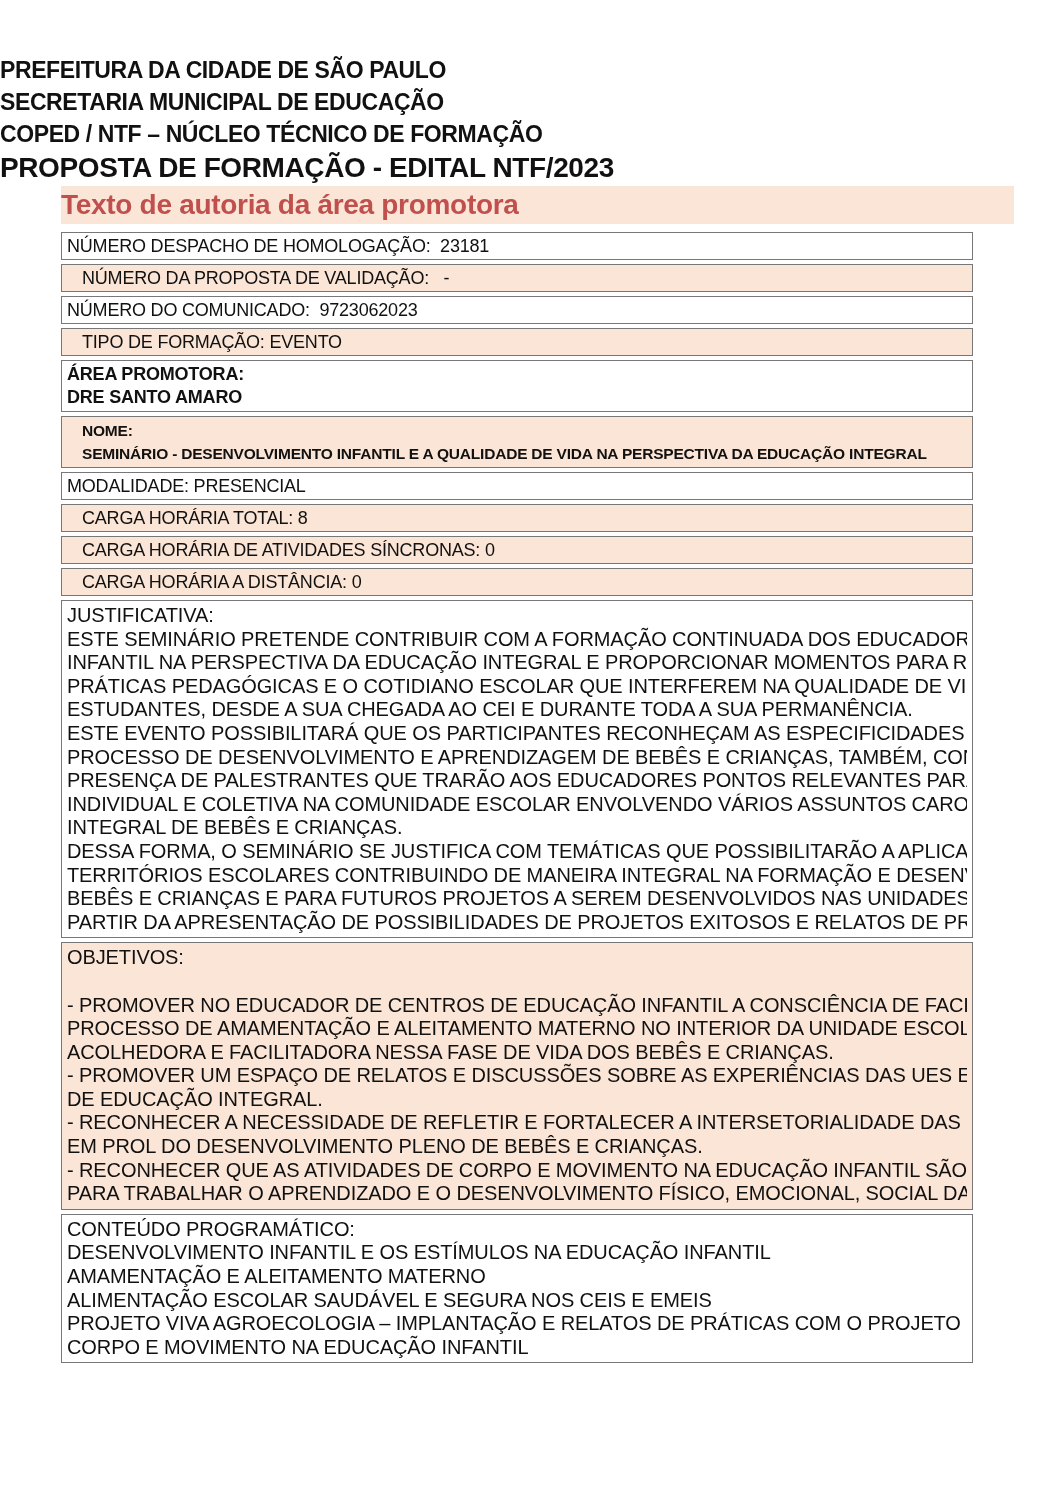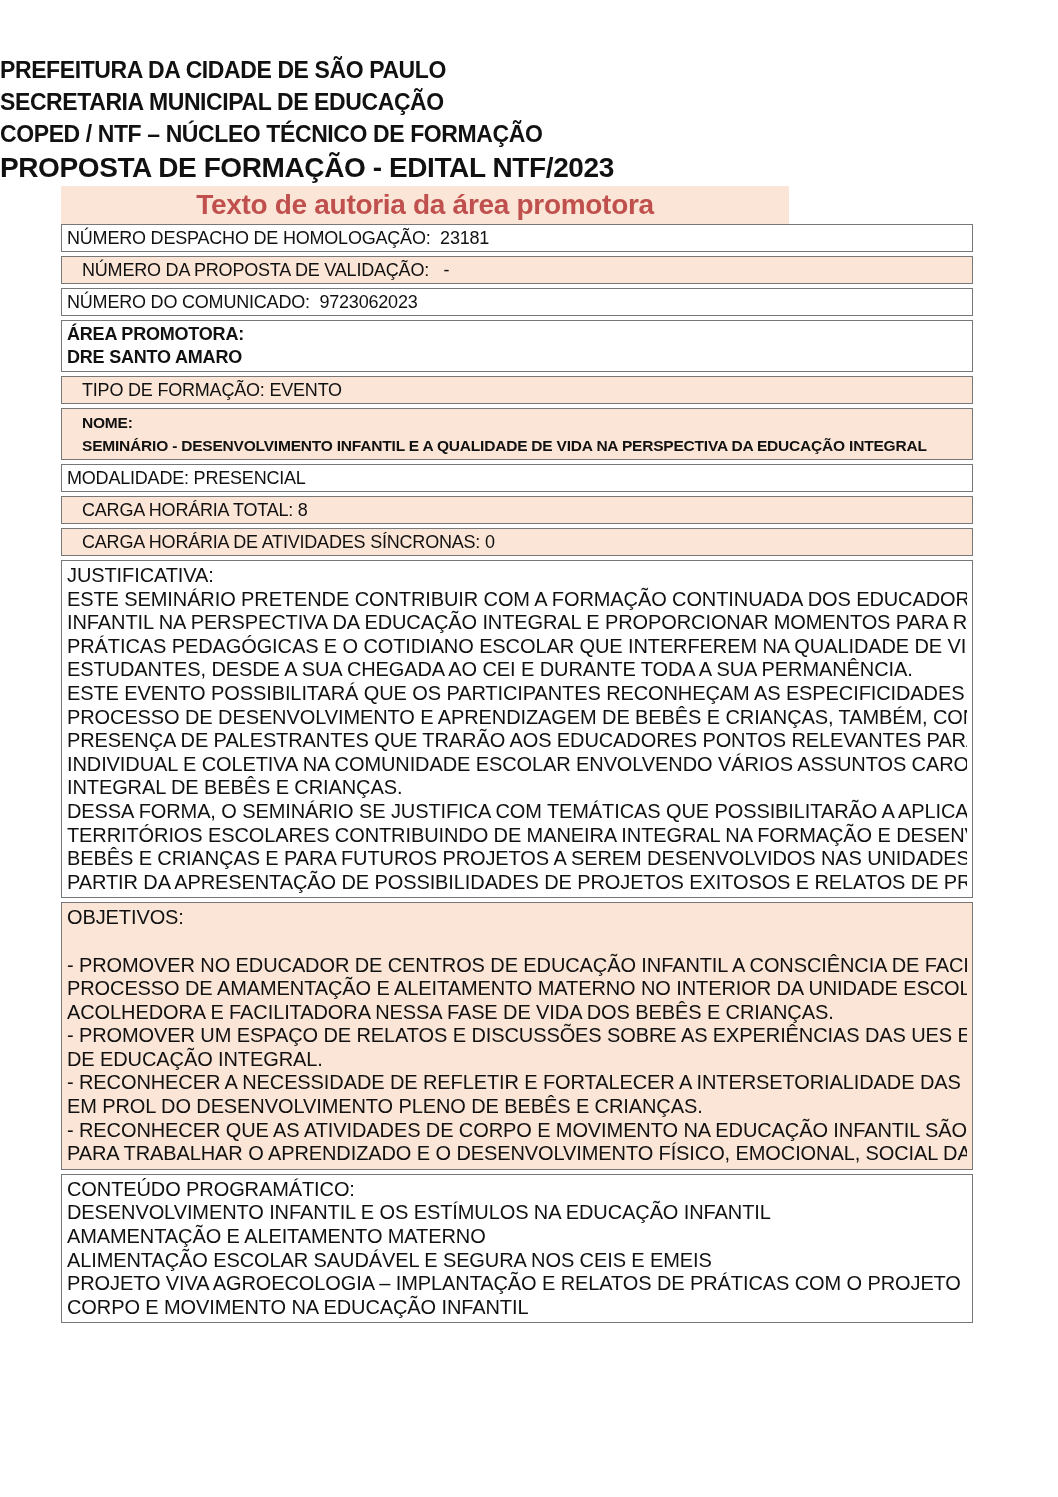--- a/index.html
+++ b/index.html
@@ -31,39 +31,39 @@
     letter-spacing: -0.4px;
     white-space: pre;
   }
   .h-line-big {
     font-size: 28px;
     line-height: 36px;
   }
   
   .banner {
     margin-left: 61px;
-    width: 728px;
+    width: 953px;
     height: 38px;
     background: #FBE5D6;
-    text-align: center;
+    text-align: left;
   }
   .banner-title {
     display: inline-block;
     color: #C0504D;
     font-weight: bold;
     font-size: 28px;
     line-height: 38px;
     letter-spacing: -0.3px;
     white-space: pre;
   }
   
   .table {
     margin-left: 61px;
     width: 912px;
-    margin-top: 0;
+    margin-top: 8px;
   }
   .row {
     box-sizing: border-box;
     width: 100%;
     border: 1px solid #777777;
     margin-bottom: 4px;
     padding: 2px 5px;
     background: #ffffff;
     font-size: 18px;
     line-height: 22px;
@@ -109,27 +109,27 @@
     </div>
 
     <div class="row peach">
       <span class="row-text">NÚMERO DA PROPOSTA DE VALIDAÇÃO:   -</span>
     </div>
 
     <div class="row white">
       <span class="row-text">NÚMERO DO COMUNICADO:  9723062023</span>
     </div>
 
+    <div class="row peach">
+      <span class="row-text">TIPO DE FORMAÇÃO: EVENTO</span>
+    </div>
+
     <div class="row white bold multi">
       <span class="row-text">ÁREA PROMOTORA:
 DRE SANTO AMARO</span>
-    </div>
-
-    <div class="row peach">
-      <span class="row-text">TIPO DE FORMAÇÃO: EVENTO</span>
     </div>
 
     <div class="row peach bold multi nome">
       <span class="row-text">NOME:
 SEMINÁRIO - DESENVOLVIMENTO INFANTIL E A QUALIDADE DE VIDA NA PERSPECTIVA DA EDUCAÇÃO INTEGRAL</span>
     </div>
 
     <div class="row white">
       <span class="row-text">MODALIDADE: PRESENCIAL</span>
     </div>
@@ -137,20 +137,23 @@
     <div class="row peach">
       <span class="row-text">CARGA HORÁRIA TOTAL: 8</span>
     </div>
 
 
     <div class="row peach">
       <span class="row-text">CARGA HORÁRIA DE ATIVIDADES SÍNCRONAS: 0</span>
     </div>
 
 
+    <div class="row peach">
+      <span class="row-text">CARGA HORÁRIA A DISTÂNCIA: 0</span>
+    </div>
 
     <div class="row white section">
       <span class="row-text">JUSTIFICATIVA:
 ESTE SEMINÁRIO PRETENDE CONTRIBUIR COM A FORMAÇÃO CONTINUADA DOS EDUCADORES DA EDUCAÇÃO
 INFANTIL NA PERSPECTIVA DA EDUCAÇÃO INTEGRAL E PROPORCIONAR MOMENTOS PARA REFLEXÃO SOBRE AS
 PRÁTICAS PEDAGÓGICAS E O COTIDIANO ESCOLAR QUE INTERFEREM NA QUALIDADE DE VIDA DOS
 ESTUDANTES, DESDE A SUA CHEGADA AO CEI E DURANTE TODA A SUA PERMANÊNCIA.
 ESTE EVENTO POSSIBILITARÁ QUE OS PARTICIPANTES RECONHEÇAM AS ESPECIFICIDADES INERENTES AO
 PROCESSO DE DESENVOLVIMENTO E APRENDIZAGEM DE BEBÊS E CRIANÇAS, TAMBÉM, CONTARÁ COM A
 PRESENÇA DE PALESTRANTES QUE TRARÃO AOS EDUCADORES PONTOS RELEVANTES PARA A FORMAÇÃO

